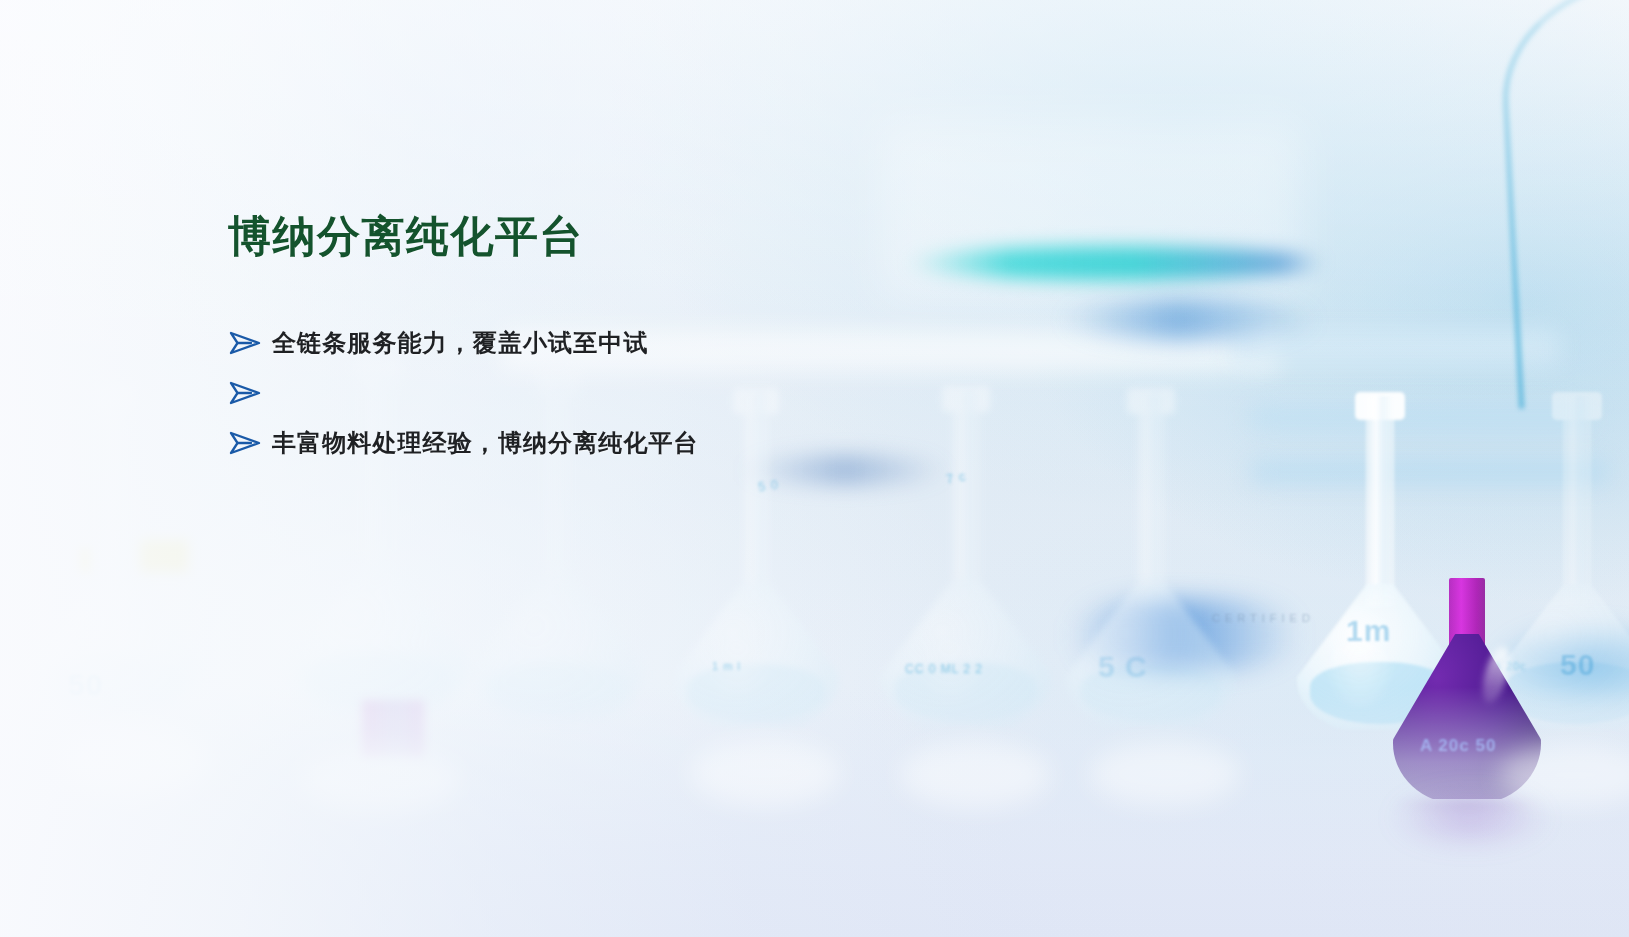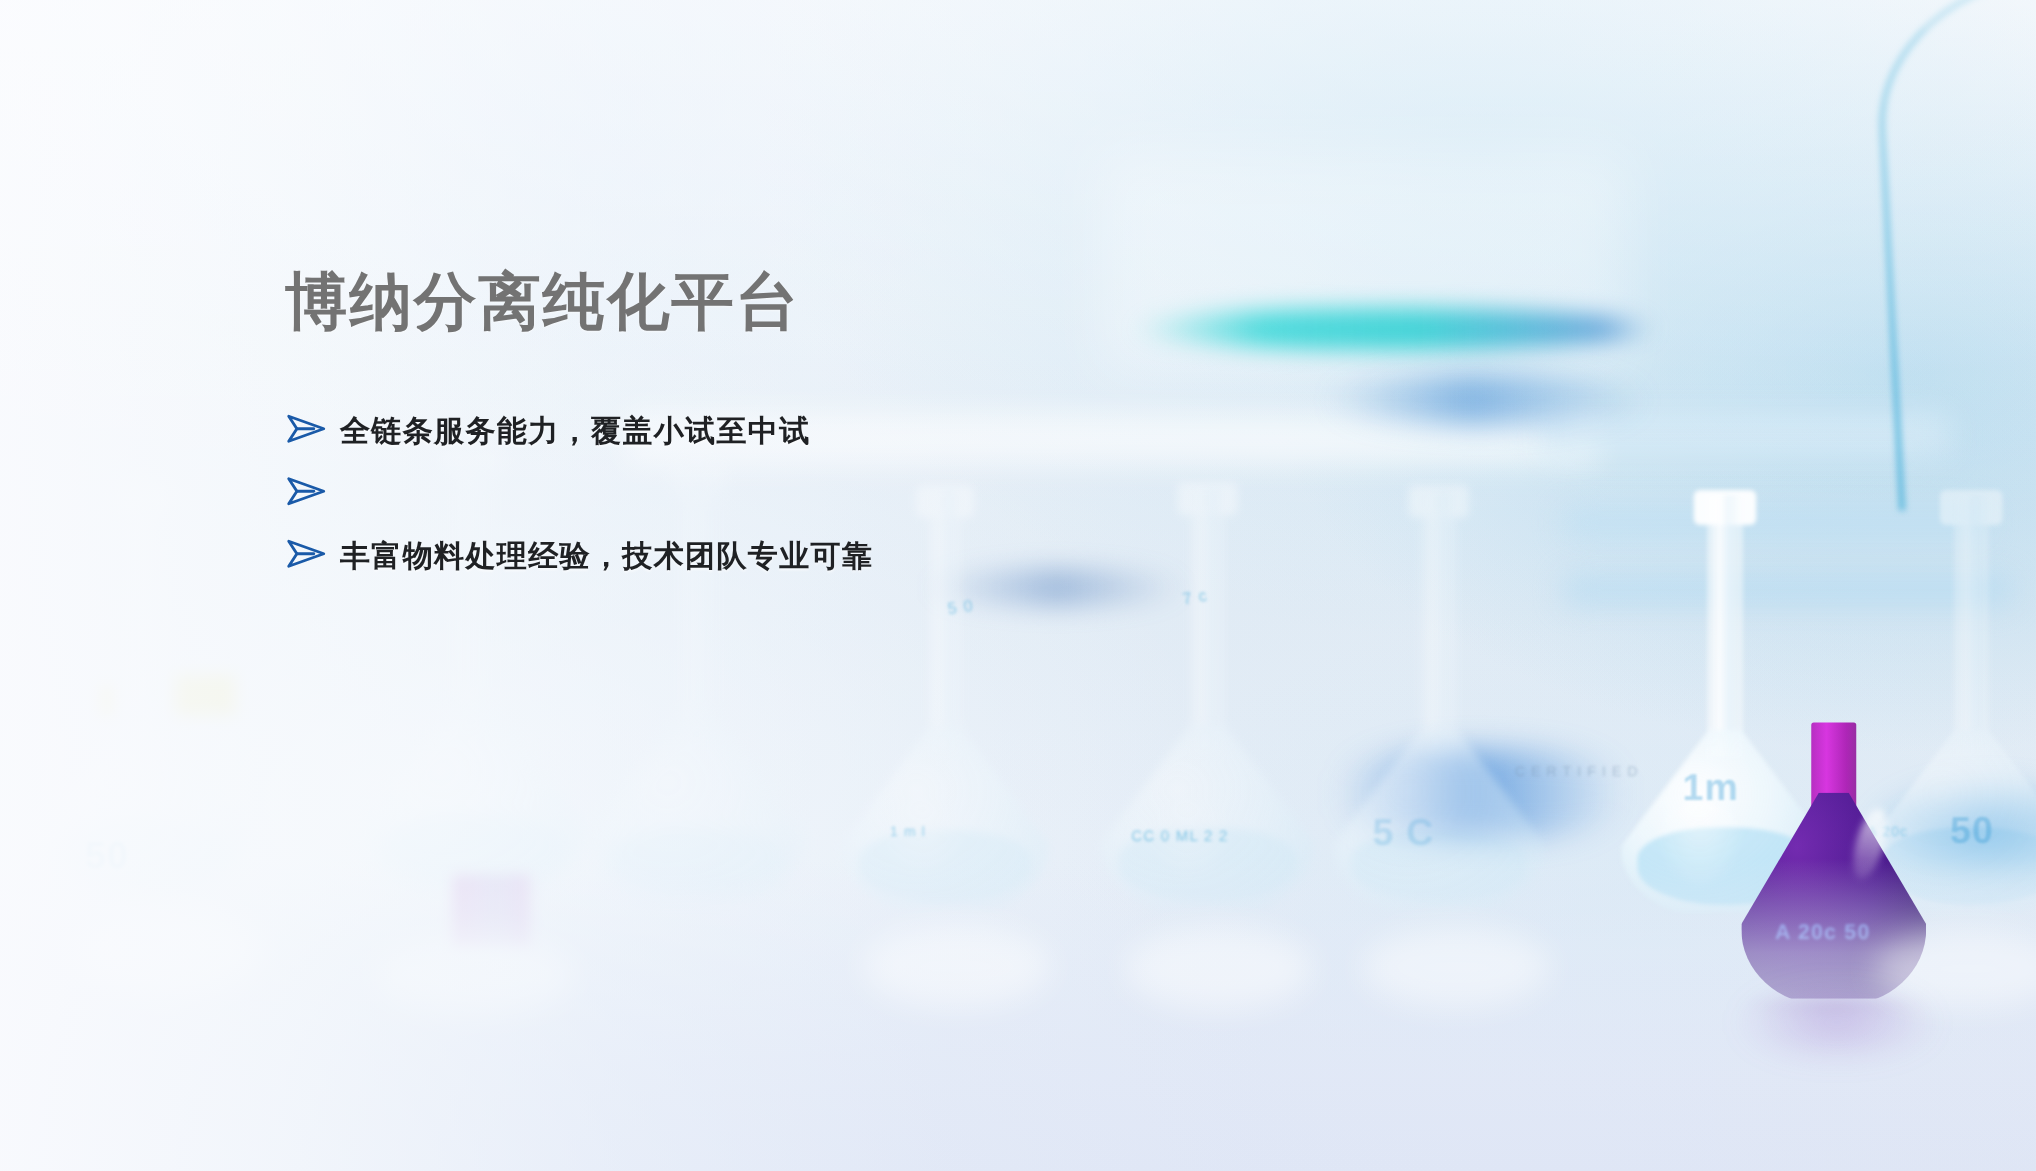--- a/index.html
+++ b/index.html
@@ -248,36 +248,36 @@
   }
 
   
   .content {
     position: absolute;
     left: 228px;
     top: 206px;
     width: 820px;
   }
   .headline {
-    color: #737373;
-    font-size: 50px;
+    color: #14532d;
+    font-size: 43px;
     font-weight: bold;
     line-height: 1.42;
     letter-spacing: 1.5px;
     text-shadow: 0 1px 2px rgba(255,255,255,0.55);
     white-space: nowrap;
   }
   .headline .line-2 { letter-spacing: 1.2px; }
 
   .bullets {
     margin-top: 52px;
   }
   .bullet {
     display: flex;
-    align-items: flex-start;
+    align-items: center;
     height: 48px;
     margin-bottom: 2px;
   }
   .bullet-icon {
     width: 44px;
     flex: 0 0 44px;
     display: flex;
     align-items: center;
     justify-content: flex-start;
   }
@@ -434,19 +434,19 @@
         </span>
       </div>
 
       <div class="bullet">
         <span class="bullet-icon">
           <svg width="34" height="28" viewBox="0 0 34 28" aria-hidden="true">
             <path d="M3 4 L31 14 L3 24 L9.5 14 Z" fill="none" stroke="#1a5aa8" stroke-width="2.3" stroke-linejoin="round" stroke-linecap="round"></path>
             <path d="M9.5 14 L23 14" fill="none" stroke="#1a5aa8" stroke-width="2.3" stroke-linecap="round"></path>
           </svg>
         </span>
-        <span class="bullet-text">丰富物料处理经验，技术团队专业可靠</span>
+        <span class="bullet-text">丰富物料处理经验，博纳分离纯化平台</span>
       </div>
 
     </div>
   </div>
 
 </div>
 
 </body></html>

